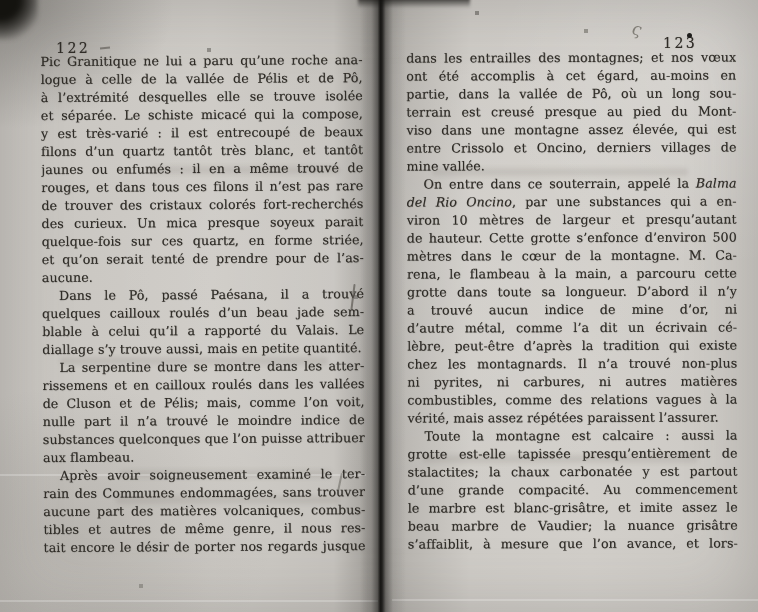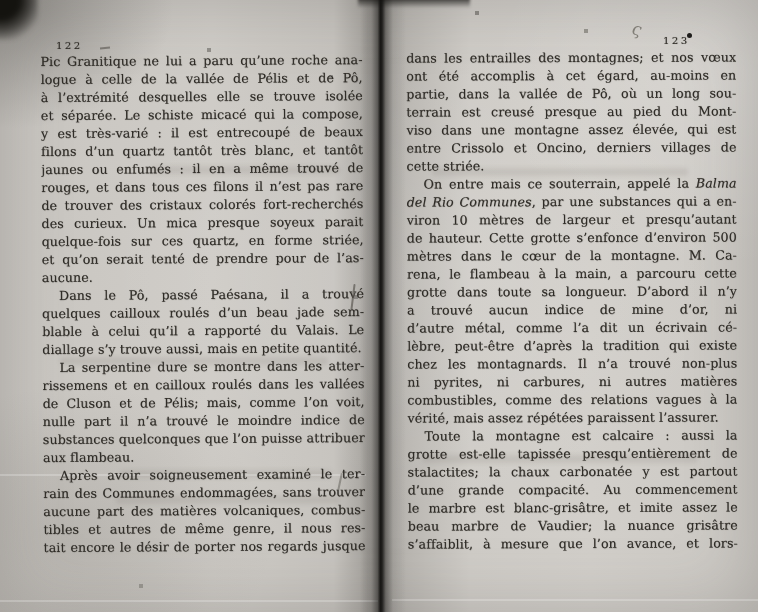--- a/index.html
+++ b/index.html
@@ -24,21 +24,21 @@
     height:18px; line-height:18px; font-size:12.6px; color:#2f2c27;
     text-align:justify; text-align-last:justify;
     letter-spacing:0.1px; overflow:hidden;
     text-shadow:0.3px 0.3px 0.7px rgba(46,43,39,0.55);
   }
   .tline.ind  { text-indent:17px; }
   .tline.pend { text-align:left; text-align-last:left; }
   .tline i { font-style:italic; }
 
   
-  .pn { position:absolute; font-size:10px; color:#2f2c27; letter-spacing:2.5px;
+  .pn { position:absolute; font-size:14px; color:#2f2c27; letter-spacing:2.5px;
         text-shadow:0.3px 0.3px 0.7px rgba(46,43,39,0.55); }
   .pn-left  { left:56px;  top:40px; }
   .pn-right { left:663px; top:35px; }
   .ink-blot { position:absolute; left:687px; top:33px; width:5px; height:5px;
               border-radius:50%; background:#1e1d1b; filter:blur(0.4px); }
   .hand-mark { position:absolute; left:632px; top:19px; font-size:17px; color:#6e6b63;
                font-style:italic; transform:rotate(10deg); opacity:0.8; }
   .margin-dash { position:absolute; left:100px; top:47px; width:10px; height:2px;
                  background:#4c4944; opacity:0.55; transform:rotate(-5deg); }
   .stroke-mark, .stroke-mark2 { position:absolute; width:2px; border-radius:2px;
@@ -136,23 +136,23 @@
     <div class="hand-mark">ς</div>
     <div class="pn pn-right">123</div>
     <div class="ink-blot"></div>
     <div class="ptext ptext-right">
         <div class="tline"><span>dans les entrailles des montagnes; et nos vœux</span></div>
         <div class="tline"><span>ont été accomplis à cet égard, au-moins en</span></div>
         <div class="tline"><span>partie, dans la vallée de Pô, où un long sou-</span></div>
         <div class="tline"><span>terrain est creusé presque au pied du Mont-</span></div>
         <div class="tline"><span>viso dans une montagne assez élevée, qui est</span></div>
         <div class="tline"><span>entre Crissolo et Oncino, derniers villages de</span></div>
-        <div class="tline pend"><span>cette striée.</span></div>
-        <div class="tline ind"><span>On entre mais ce souterrain, appelé la </span><i>Balma</i><span></span></div>
-        <div class="tline"><span></span><i>del Rio Communes</i><span>, par une substances qui a en-</span></div>
+        <div class="tline pend"><span>mine vallée.</span></div>
+        <div class="tline ind"><span>On entre dans ce souterrain, appelé la </span><i>Balma</i><span></span></div>
+        <div class="tline"><span></span><i>del Rio Oncino</i><span>, par une substances qui a en-</span></div>
         <div class="tline"><span>viron 10 mètres de largeur et presqu’autant</span></div>
         <div class="tline"><span>de hauteur. Cette grotte s’enfonce d’environ 500</span></div>
         <div class="tline"><span>mètres dans le cœur de la montagne. M. Ca-</span></div>
         <div class="tline"><span>rena, le flambeau à la main, a parcouru cette</span></div>
         <div class="tline"><span>grotte dans toute sa longueur. D’abord il n’y</span></div>
         <div class="tline"><span>a trouvé aucun indice de mine d’or, ni</span></div>
         <div class="tline"><span>d’autre métal, comme l’a dit un écrivain cé-</span></div>
         <div class="tline"><span>lèbre, peut-être d’après la tradition qui existe</span></div>
         <div class="tline"><span>chez les montagnards. Il n’a trouvé non-plus</span></div>
         <div class="tline"><span>ni pyrites, ni carbures, ni autres matières</span></div>

